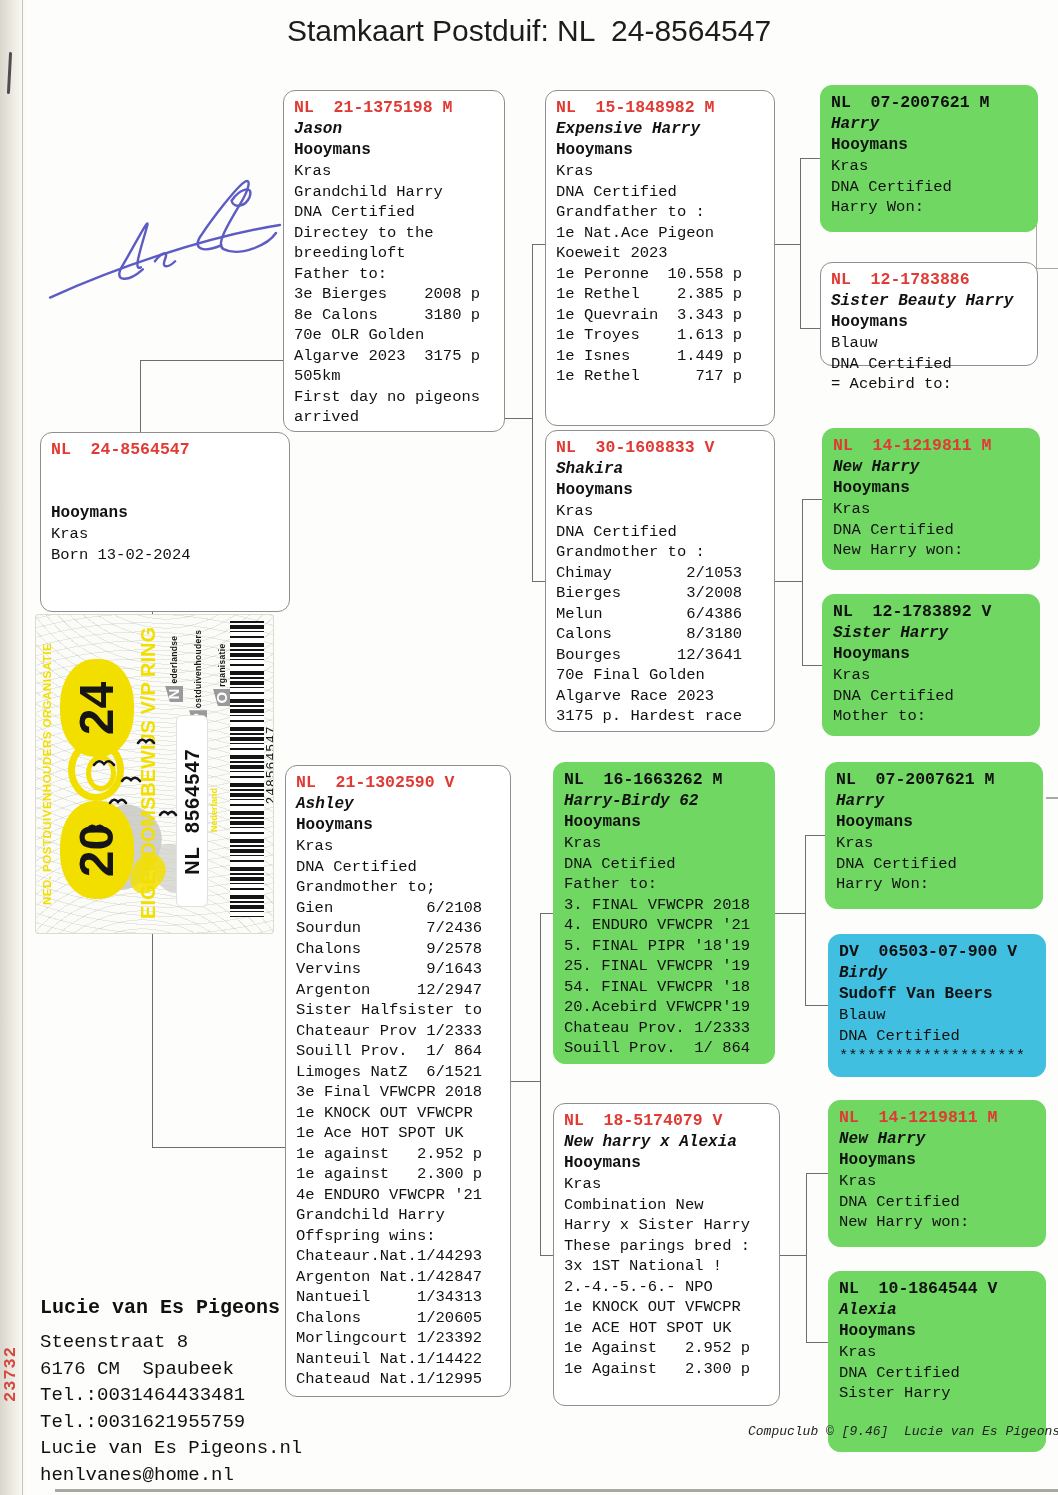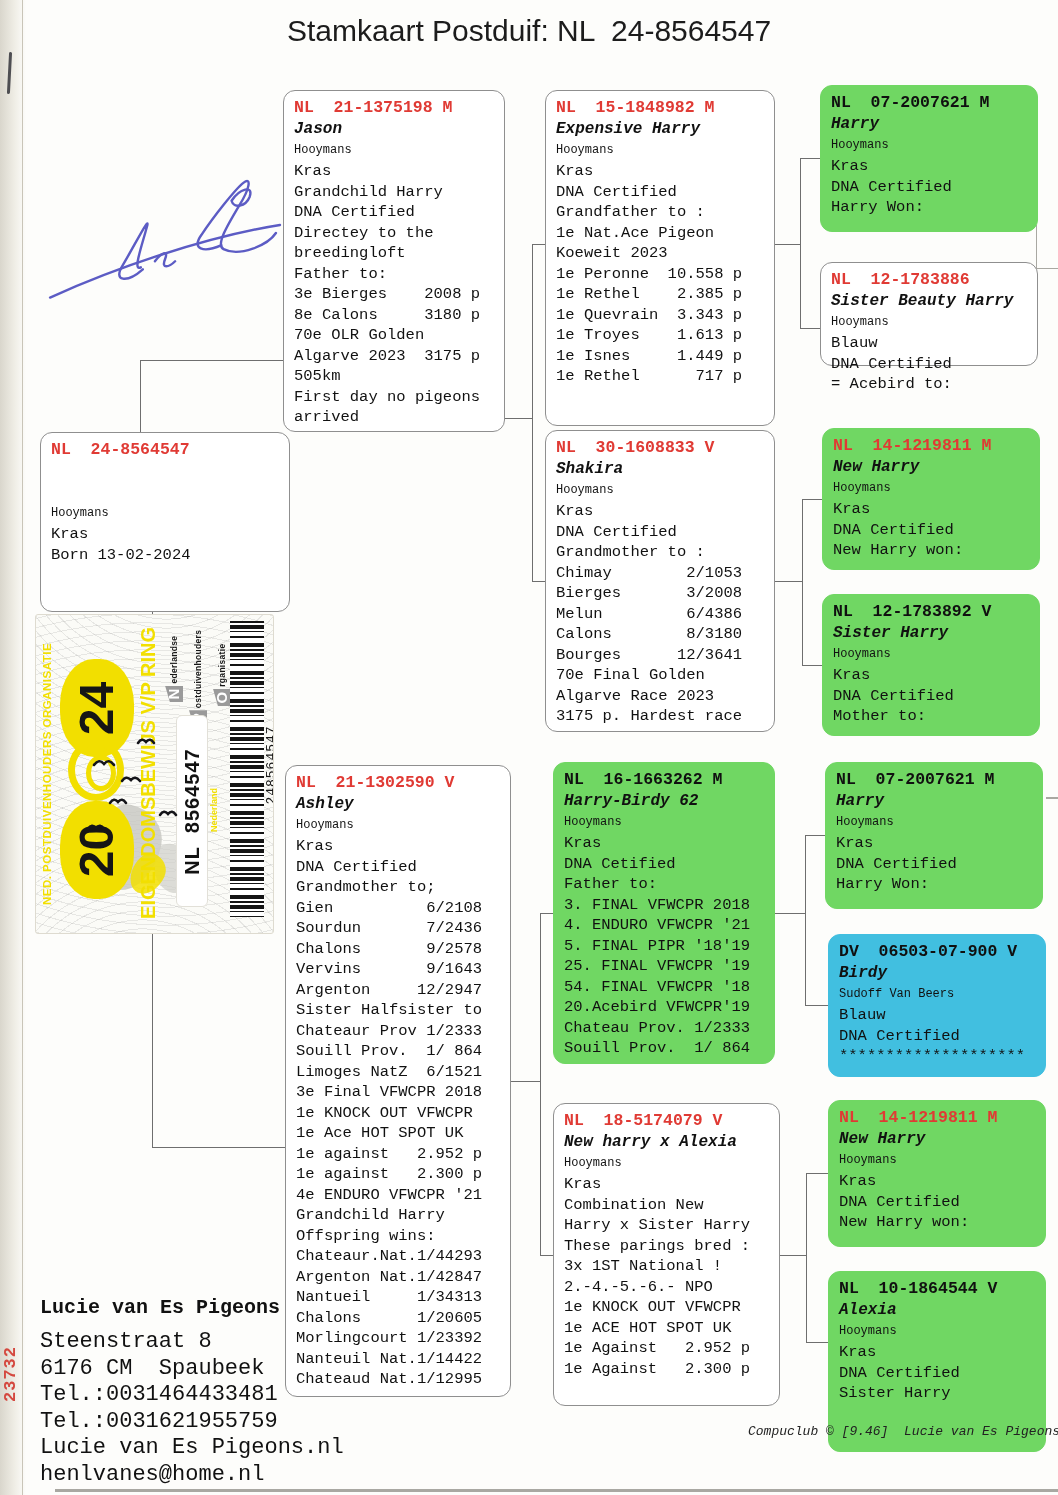--- a/index.html
+++ b/index.html
@@ -18,33 +18,33 @@
     font-size:30px;color:#1c1c1c;white-space:pre;}
 
   
   .pbox{position:absolute;background:#fff;border:1.6px solid #8f8f8f;border-radius:12px;
         padding:6px 8px 0 10px;box-sizing:border-box;}
   .pbox.green{background:var(--green,#70d763);border-color:var(--green,#70d763);}
   .pbox.blue{background:var(--blue,#41bfe0);border-color:var(--blue,#41bfe0);}
   .ring{font-weight:700;font-size:16.5px;color:var(--red,#e03a34);white-space:pre;line-height:22px;}
   .ring.dark{color:#101010;}
   .pname{font-weight:700;font-style:italic;font-size:16px;line-height:21px;white-space:pre;}
-  .pbreeder{font-weight:400;font-size:12px;line-height:21px;white-space:pre;}
+  .pbreeder{font-weight:700;font-size:16px;line-height:21px;white-space:pre;}
   .plines{font-size:15.5px;line-height:20.5px;white-space:pre;}
   .bline{min-height:20.5px;}
   .gap{height:42px;}
 
   
   .cl{position:absolute;background:#6e6e6e;}
   .art{position:absolute;background:#a9a8a2;}
 
   
   .owner{position:absolute;left:40px;top:1296px;width:300px;}
   .owner-name{font-weight:700;font-size:20px;white-space:pre;margin-bottom:10px;}
-  .owner-lines{font-size:22px;line-height:26.5px;white-space:pre;}
+  .owner-lines{font-size:19px;line-height:26.5px;white-space:pre;}
   .footer{position:absolute;left:748px;top:1424px;font-style:italic;font-size:13px;white-space:pre;color:#222;}
 
   
   .sticker{position:absolute;left:35px;top:614px;width:237px;height:318px;background-color:#fbfbf7;
     border:1px solid #dedbd0;border-radius:3px;overflow:hidden;
     background-image:
       repeating-radial-gradient(circle at 45% 130%, rgba(140,140,140,.18) 0 1px, transparent 1px 9px),
       repeating-radial-gradient(circle at 55% -30%, rgba(140,140,140,.18) 0 1px, transparent 1px 9px);}
   .rot{position:absolute;transform:rotate(-90deg);display:flex;align-items:center;justify-content:center;white-space:pre;}
   .org-text{left:-140px;top:150px;width:302px;height:18px;color:var(--yellow,#f2df00);

